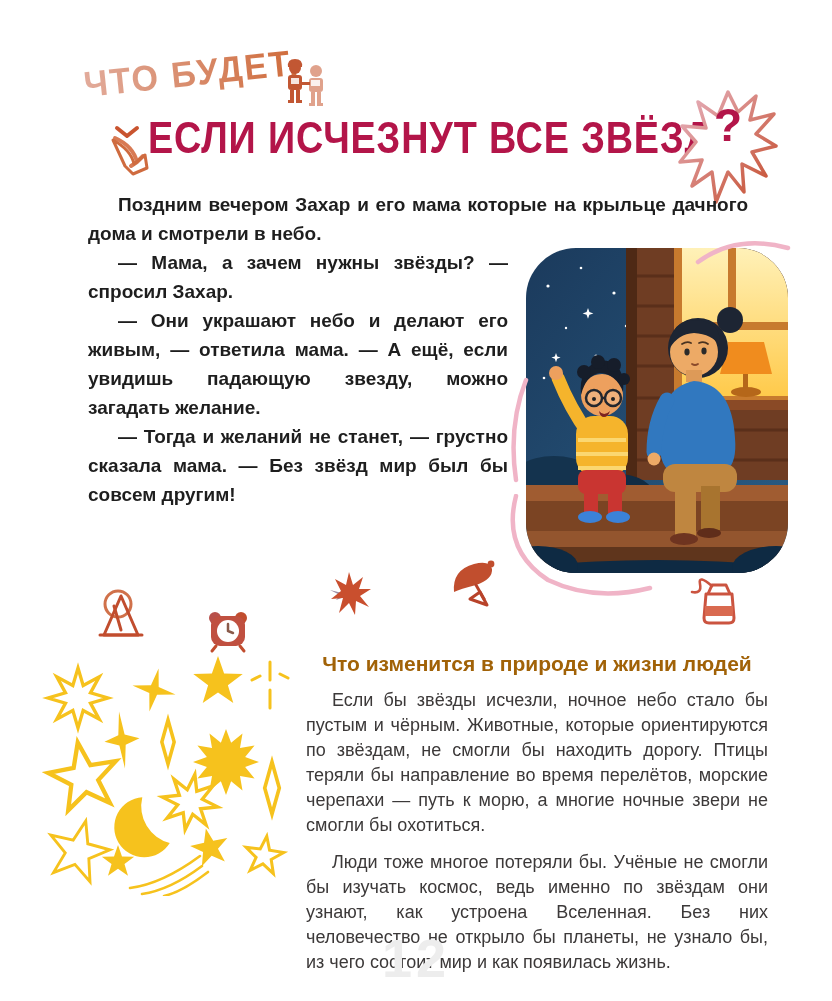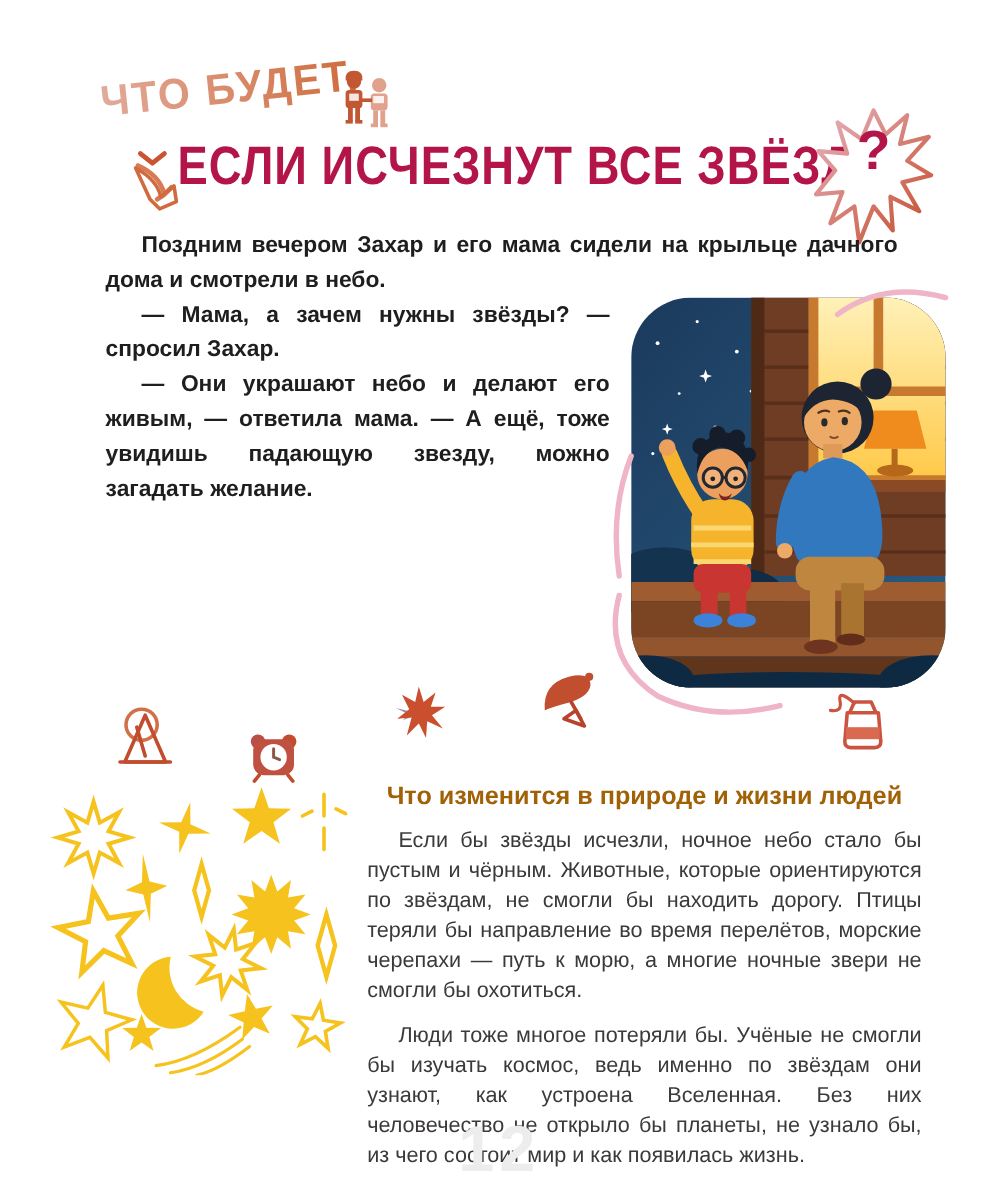--- a/index.html
+++ b/index.html
@@ -103,21 +103,21 @@
           <stop offset="0" stop-color="#e7b4c2"></stop>
             <stop offset="1" stop-color="#c44a28"></stop>
         </linearGradient>
       </defs>
       <polygon points="50,2 60,22 78,6 72,30 96,24 78,44 98,56 74,62 88,86 64,74 66,102 50,82 38,112 34,82 14,96 24,70 2,72 18,52 4,36 28,38 20,12 40,26" fill="#ffffff" stroke="url(#burstg)" stroke-width="3.5" stroke-linejoin="round"></polygon>
     </svg>
     <span class="qmark">?</span>
   </span>
 
   <div class="story">
-    <p class="lead">Поздним вечером Захар и его мама сидели на крыльце дачного дома и смотрели в небо.</p>
+    <p class="lead">Поздним вечером Захар и его мама которые на крыльце дачного дома и смотрели в небо.</p>
 
     <div class="illustration-wrap">
 
       <svg class="squiggle sq-top" width="100" height="34" viewBox="0 0 100 34">
         <path d="M4,26 Q42,-2 94,12" fill="none" stroke="#f0b4c7" stroke-width="4.5" stroke-linecap="round"></path>
       </svg>
       <svg class="squiggle sq-left" width="26" height="110" viewBox="0 0 26 110">
         <path d="M20,4 Q2,50 10,104" fill="none" stroke="#f0b4c7" stroke-width="4.5" stroke-linecap="round"></path>
       </svg>
       <svg class="squiggle sq-bottom" width="150" height="110" viewBox="0 0 150 110">
@@ -222,21 +222,22 @@
           </g>
 
           <ellipse cx="131" cy="332" rx="160" ry="20" fill="#0e2a43"></ellipse>
           <ellipse cx="12" cy="318" rx="40" ry="20" fill="#0e2a43"></ellipse>
           <ellipse cx="250" cy="320" rx="44" ry="22" fill="#0e2a43"></ellipse>
         </g>
       </svg>
     </div>
 
     <p>— Мама, а зачем нужны звёзды? — спросил Захар.</p>
-    <p>— Они украшают небо и делают его живым, — ответила мама. — А ещё, тоже увидишь падающую звезду, можно загадать желание.</p>
+    <p>— Они украшают небо и делают его живым, — ответила мама. — А ещё, если увидишь падающую звезду, можно загадать желание.</p>
+    <p>— Тогда и желаний не станет, — грустно сказала мама. — Без звёзд мир был бы совсем другим!</p>
   </div>
 
   <span class="deco metronome-icon">
     <svg width="62" height="62" viewBox="0 0 62 62">
       <circle cx="28" cy="22" r="13" fill="none" stroke="#d0714a" stroke-width="3"></circle>
       <path d="M14,53 L31,14 L48,53 Z" fill="none" stroke="#c14d2e" stroke-width="3" stroke-linejoin="round"></path>
       <path d="M31,48 L24,24" stroke="#c14d2e" stroke-width="3" stroke-linecap="round"></path>
       <path d="M10,53 H52" stroke="#c14d2e" stroke-width="3" stroke-linecap="round"></path>
     </svg>
   </span>

